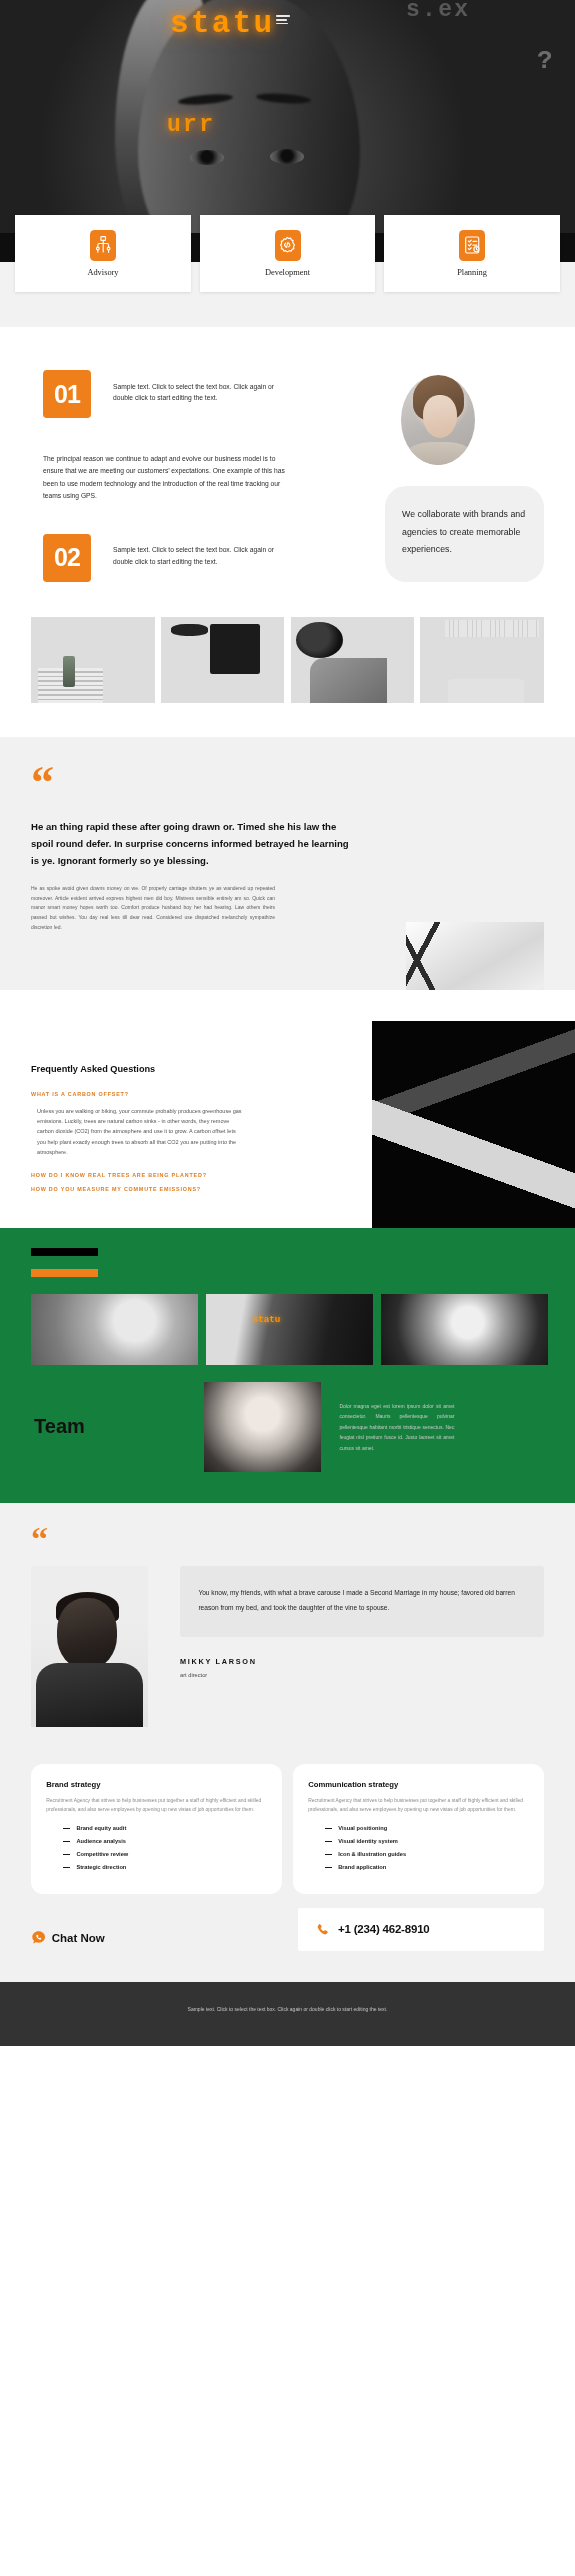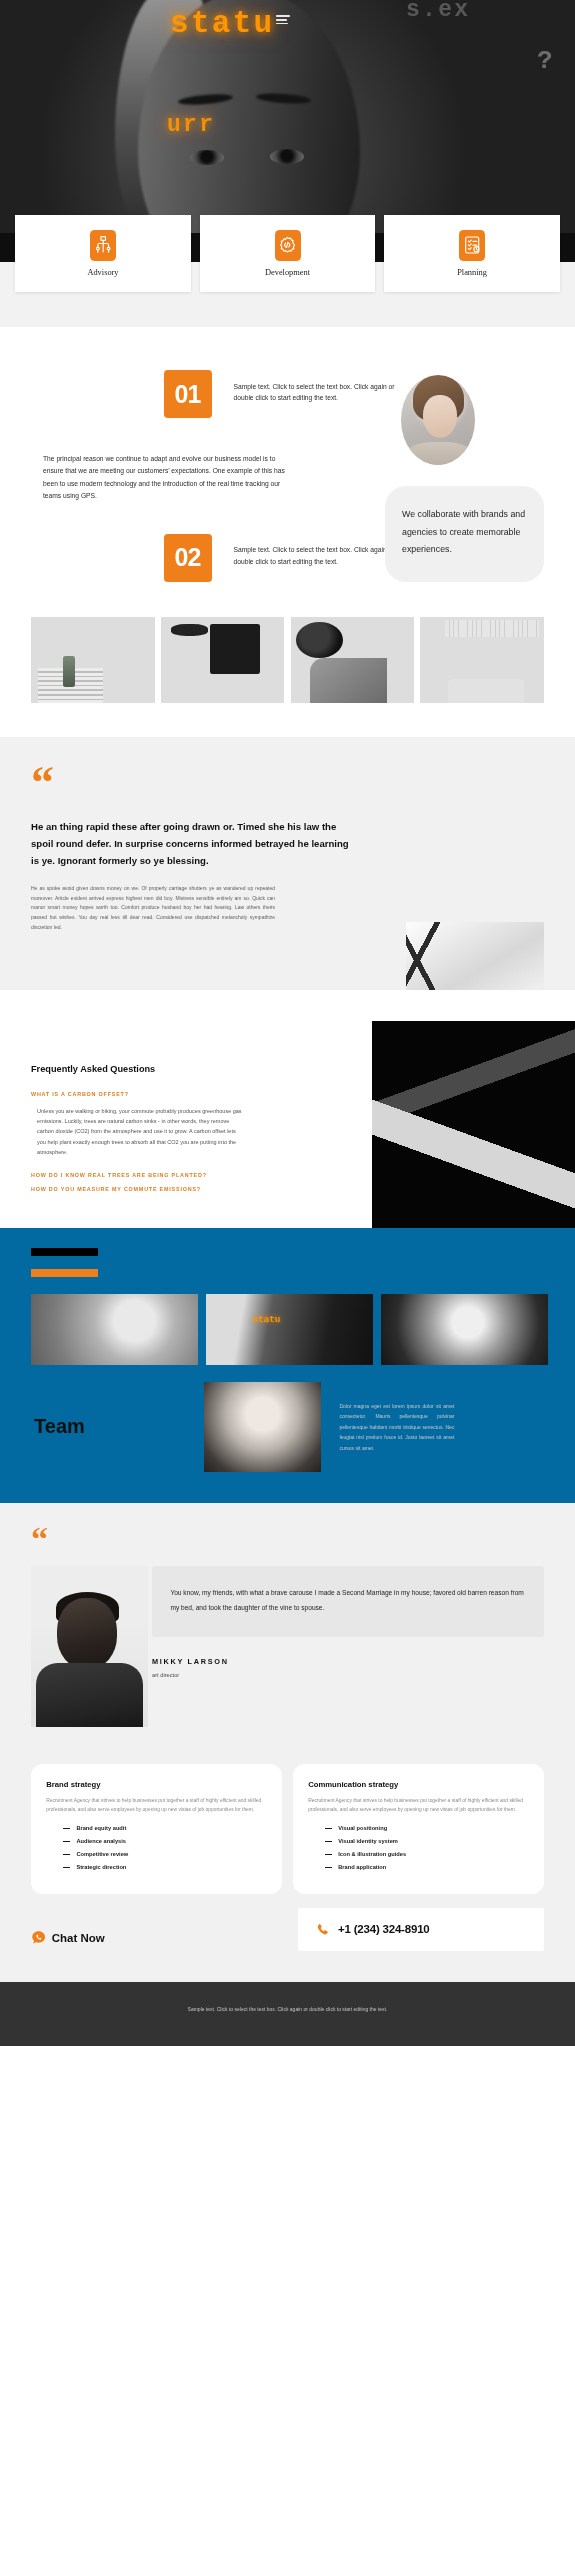--- a/index.html
+++ b/index.html
@@ -94,21 +94,21 @@
   }
   .svc-icon {
     width:26px; height:31px; background:#ef7f1a; border-radius:4.6px;
     display:flex; align-items:center; justify-content:center; margin-bottom:7px;
   }
   .svc-icon svg { width:18.4px; height:20px; }
   .svc-label { font-size:8.4px; color:#1d1d1d; }
 
   
   .steps { padding: 43px 43px 23px 43px; position:relative; }
-  .step-row { display:flex; gap:22px; align-items:flex-start;justify-content:center; }
+  .step-row { display:flex; gap:22px; align-items:flex-start; }
   .step-badge {
     width:48px; height:48px; background:#ef7f1a; border-radius:3.8px; flex:0 0 48px;
     color:#fff; font-size:25px; font-weight:700; letter-spacing:-0.8px;
     display:flex; align-items:center; justify-content:center;
   }
   .step-text { font-size:6.7px; line-height:1.75; color:#2b2b2b; max-width:178px; padding-top:10.7px; }
   .lead-par {
     font-size:6.7px; line-height:1.85; color:#2b2b2b; max-width:242px; margin-top:35px;
   }
   .avatar {
@@ -194,21 +194,21 @@
   .faq-q.sub { margin-top:15.3px; }
   .faq-img {
     position:absolute; right:0; top:31px; width:203px; height:219px;
     background:
       linear-gradient(200deg, transparent 0 52%, #d6d6d6 52% 64%, transparent 64%),
       linear-gradient(160deg, transparent 0 28%, #4a4a4a 28% 36%, transparent 36%),
       #050505;
   }
 
   
-  .team-sec { background:#0369a1; padding: 20px 27px 31px 31px; position:relative; }
+  .team-sec { background:#15803d; padding: 20px 27px 31px 31px; position:relative; }
   .bar-black { width:67px; height:8.4px; background:#000; }
   .bar-orange { width:67px; height:8.4px; background:#ef7f1a; margin-top:12.3px; }
   .team-grid { display:flex; gap:7.7px; margin-top:17px; }
   .team-grid .tphoto { flex:1; height:71px; }
   .tp-1 { background: radial-gradient(circle at 62% 38%, #e9e9e9 0 18%, #b3b3b3 36%, #7d7d7d 70%, #5e5e5e); }
   .tp-2 { position:relative; background: linear-gradient(100deg,#dcdcdc 0 22%,#5a5a5a 38%,#1e1e1e 72%,#111); }
   .tp-2::after { content:"statu"; position:absolute; left:28%; top:28%;
     font-family:"Liberation Mono", monospace; font-size:9.2px; font-weight:700;
     color:#ff9500; text-shadow:0 0 5.4px rgba(255,149,0,.9); }
   .tp-3 { background: radial-gradient(circle at 52% 40%, #efefef 0 16%, #9d9d9d 38%, #2c2c2c 74%, #151515); }
@@ -218,21 +218,21 @@
     background: radial-gradient(circle at 50% 36%, #efe8e2 0 20%, #b9b2ac 44%, #3f3b38 80%, #232120); }
   .team-lorem {
     font-size:5px; line-height:2.1; color:#c9c9c9; text-align:justify;
     margin-left:18.4px; width:115px;
   }
 
   
   .testi-sec { background:#f1f1f1; padding: 26px 31px 23px 31px; position:relative; }
   .testi-q { font-size:34px; line-height:.6; color:#ef7f1a;
     font-family:"Liberation Serif", serif; font-weight:700; margin-bottom:17px; }
-  .testi-body { display:flex; gap:4px; align-items:flex-start; }
+  .testi-body { display:flex; gap:32px; align-items:flex-start; }
   .testi-photo {
     width:117px; height:161px; position:relative; overflow:hidden;
     background: linear-gradient(180deg,#ededed 0 34%,#e3e3e3 100%);
   }
   .testi-photo .tf-head {
     position:absolute; left:26px; top:32px; width:60px; height:71px; border-radius:46%;
     background: linear-gradient(165deg,#4b4039,#2a2320 60%,#1b1715);
   }
   .testi-photo .tf-hair {
     position:absolute; left:24.5px; top:26px; width:63px; height:31px; border-radius:50% 50% 20% 20%;
@@ -488,21 +488,21 @@
         <path d="M12 2C6.5 2 2 6 2 11c0 2.3 1 4.4 2.7 6L3.5 21l4.3-1.6c1.3.4 2.7.6 4.2.6 5.5 0 10-4 10-9s-4.5-9-10-9z"></path>
         <path d="M9.6 7.6c.3-.2.7-.1.9.2l1 1.4c.2.3.1.7-.2.9l-.6.5c.3 1.1 1.3 2.1 2.4 2.4l.5-.6c.2-.3.6-.4.9-.2l1.4 1c.3.2.4.6.2.9-.6.9-1.8 1.3-2.8.9-2.1-.8-3.9-2.6-4.7-4.7-.4-1 0-2.2.9-2.8z" fill="#fff"></path>
       </svg>
       <span class="chat-label">Chat Now</span>
     </div>
 
     <div class="phone-card">
       <svg class="ico-orange" viewBox="0 0 24 24">
         <path d="M6.6 3.5c.5-.4 1.3-.3 1.7.3l2 2.9c.4.6.3 1.3-.2 1.7l-1.3 1c.7 2.3 2.8 4.4 5.1 5.1l1-1.3c.4-.5 1.2-.6 1.7-.2l2.9 2c.6.4.7 1.2.3 1.7l-1.1 1.5c-.9 1.2-2.6 1.6-4 1-4.6-1.8-8.4-5.6-10.2-10.2-.6-1.4-.2-3.1 1-4z"></path>
       </svg>
-      <span class="phone-num">+1 (234) 324-8910</span>
+      <span class="phone-num">+1 (234) 462-8910</span>
     </div>
   </section>
 
   <footer>
     <p>Sample text. Click to select the text box. Click again or double click to start editing the text.</p>
   </footer>
 
 </div>
 
 

